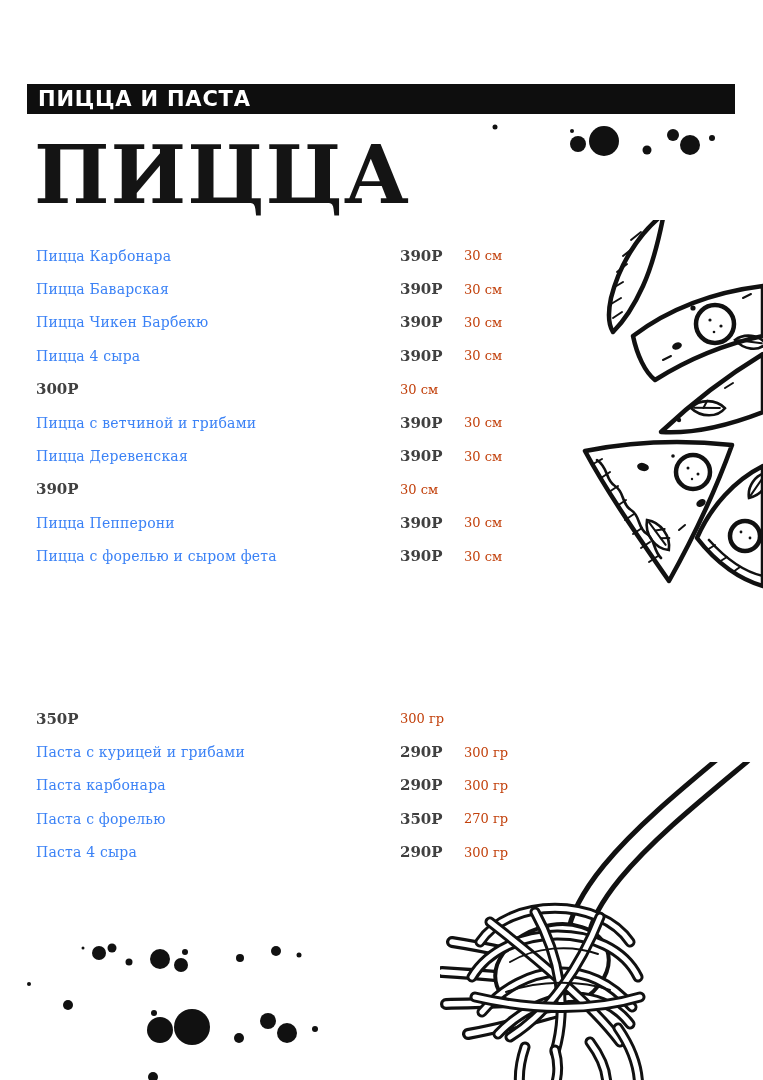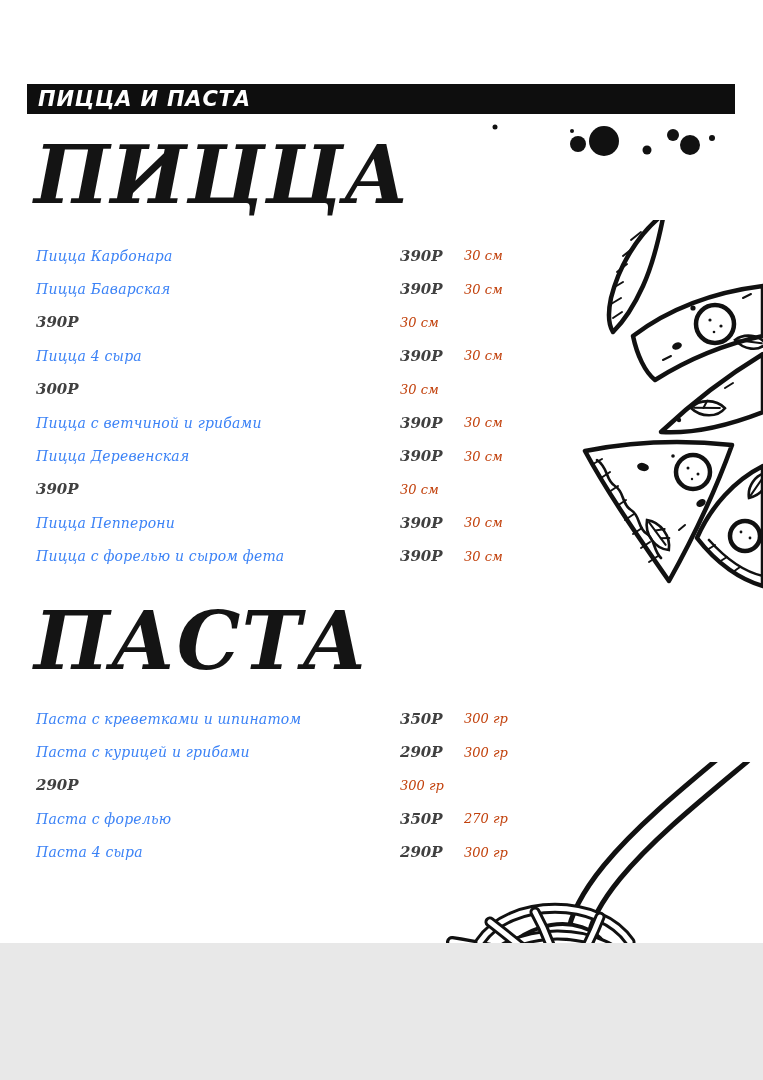--- a/index.html
+++ b/index.html
@@ -1,19 +1,19 @@
 <!DOCTYPE html>
 <html><head>
 <meta charset="utf-8">
 <style>
   html,body{margin:0;padding:0;background:#e8e8e8;}
   .page{
-    position:relative;width:763px;height:943px;background:#ffffff;
+    position:relative;width:763px;height:1080px;background:#ffffff;
     overflow:hidden;margin:0 auto;
-    font-family:"DejaVu Serif","Liberation Serif",serif;color:#141414;font-style:italic;
+    font-family:"DejaVu Serif","Liberation Serif",serif;color:#141414;
   }
   .header-bar{
     position:absolute;left:27px;top:84px;width:708px;height:30px;
     background:#0e0e0e;display:flex;align-items:center;box-sizing:border-box;
     padding-left:11px;
   }
   .header-bar .header-title{
     color:#ffffff;font-family:"DejaVu Sans","Liberation Sans",sans-serif;
     font-weight:bold;font-size:21px;letter-spacing:0.8px;line-height:1;
   }
@@ -81,20 +81,21 @@
         <span class="item-size">30 см</span>
       </div>
 
       <div class="menu-row">
         <span class="item-name">Пицца Баварская</span>
         <span class="item-price">390Р</span>
         <span class="item-size">30 см</span>
       </div>
 
       <div class="menu-row">
+        <span class="item-name">Пицца Чикен Барбекю</span>
         <span class="item-price">390Р</span>
         <span class="item-size">30 см</span>
       </div>
 
       <div class="menu-row">
         <span class="item-name">Пицца 4 сыра</span>
         <span class="item-price">390Р</span>
         <span class="item-size">30 см</span>
       </div>
 
@@ -126,37 +127,36 @@
         <span class="item-size">30 см</span>
       </div>
 
       <div class="menu-row">
         <span class="item-name">Пицца с форелью и сыром фета</span>
         <span class="item-price">390Р</span>
         <span class="item-size">30 см</span>
       </div>
     </div>
 
-  <div class="section-title" id="pasta-title">ПАСТА</div>
 
   <div class="menu-list" id="pasta-list">
 
       <div class="menu-row">
-        <span class="item-name">Паста с креветками и шпинатом</span>
         <span class="item-price">350Р</span>
         <span class="item-size">300 гр</span>
       </div>
 
       <div class="menu-row">
         <span class="item-name">Паста с курицей и грибами</span>
         <span class="item-price">290Р</span>
         <span class="item-size">300 гр</span>
       </div>
 
       <div class="menu-row">
+        <span class="item-name">Паста карбонара</span>
         <span class="item-price">290Р</span>
         <span class="item-size">300 гр</span>
       </div>
 
       <div class="menu-row">
         <span class="item-name">Паста с форелью</span>
         <span class="item-price">350Р</span>
         <span class="item-size">270 гр</span>
       </div>
 

